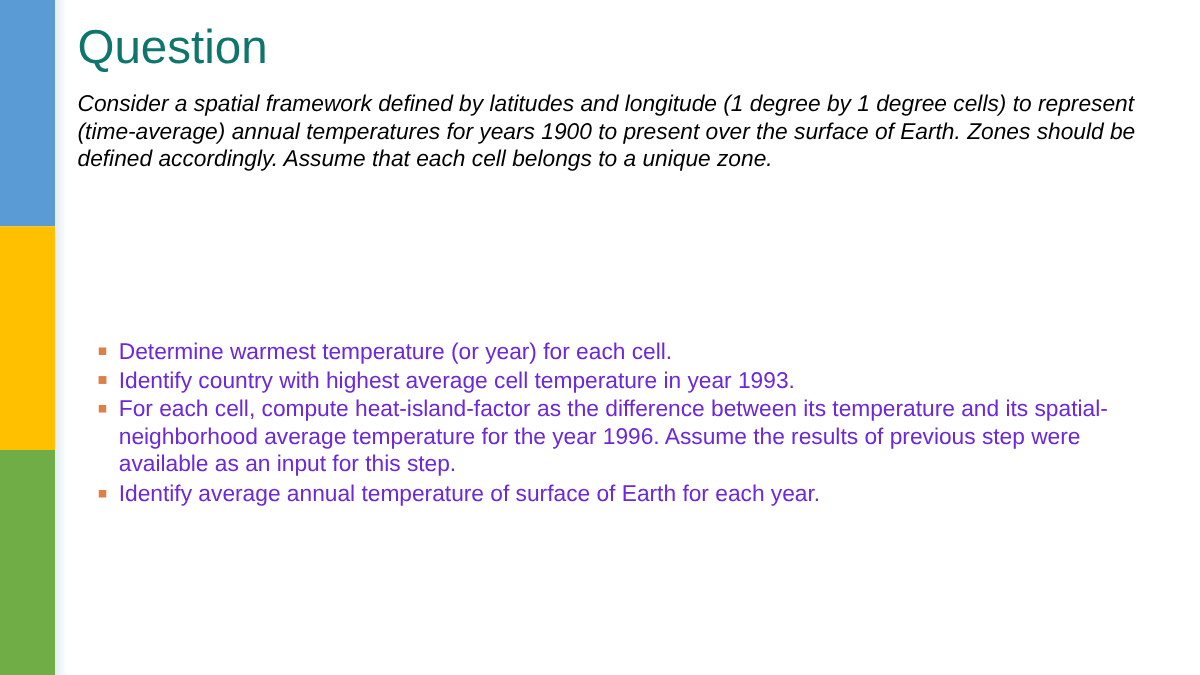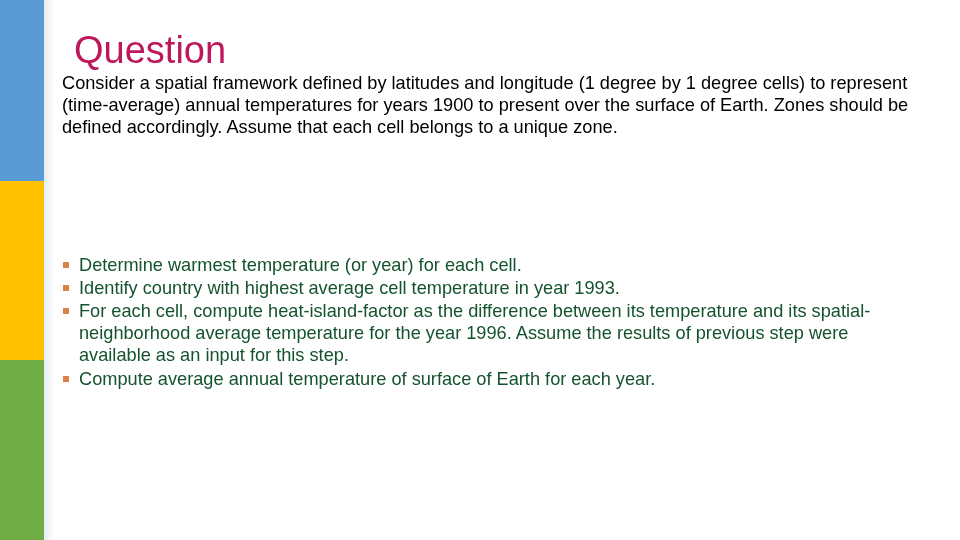--- a/index.html
+++ b/index.html
@@ -12,30 +12,30 @@
     .bar-seg { position: absolute; left: 0; width: 44px; }
     .bar-blue { top: 0; height: 181px; background: #5B9BD5; }
     .bar-yellow { top: 181px; height: 179px; background: #FFC000; }
     .bar-green { top: 360px; height: 180px; background: #70AD47; }
     .bar-fade {
       position: absolute; left: 44px; top: 0; width: 10px; height: 540px;
       background: linear-gradient(to right, rgba(225,235,240,0.9), rgba(255,255,255,0));
     }
     .title {
       position: absolute; left: 62px; top: 14px;
-      font-size: 38px; color: #be185d; line-height: 48px; margin: 12px; font-weight: normal;
+      font-size: 38px; color: #0f766e; line-height: 48px; margin: 0; font-weight: normal;
     }
     .content {
       position: absolute; left: 62px; top: 72px; width: 850px;
       font-size: 18.2px; color: #000; line-height: 22px;
     }
-    .intro { margin: 0 0 4px 0; }
+    .intro { margin: 0 0 4px 0; font-style: italic; }
     .instruction { margin: 0; font-weight: bold; }
-    .ops { list-style: none; margin: 0; padding: 0; position: absolute; left: 62px; top: 254px; width: 850px;
-      font-size: 18.2px; line-height: 22px; color: #14532d; }
+    .ops { list-style: none; margin: 16px; padding: 0; position: absolute; left: 62px; top: 254px; width: 850px;
+      font-size: 18.2px; line-height: 22px; color: #6d28d9; }
     .ops li { position: relative; padding-left: 17px; margin-bottom: 1px; }
     .ops li .bullet {
       position: absolute; left: 1px; top: 8px; width: 6px; height: 6px; background: #DD8047;
     }
     .ops li.last { margin-top: 2px; }
   </style>
 </head>
 <body>
 
 <div class="side-bar">
@@ -62,15 +62,15 @@
   <li>
     <span class="bullet"></span>
     <span>Identify country with highest average cell temperature in year 1993.</span>
   </li>
   <li>
     <span class="bullet"></span>
     <span>For each cell, compute heat-island-factor as the difference between its temperature and its spatial-neighborhood average temperature for the year 1996. Assume the results of previous step were available as an input for this step.</span>
   </li>
   <li class="last">
     <span class="bullet"></span>
-    <span>Compute average annual temperature of surface of Earth for each year.</span>
+    <span>Identify average annual temperature of surface of Earth for each year.</span>
   </li>
 </ul>
 
 </body></html>

